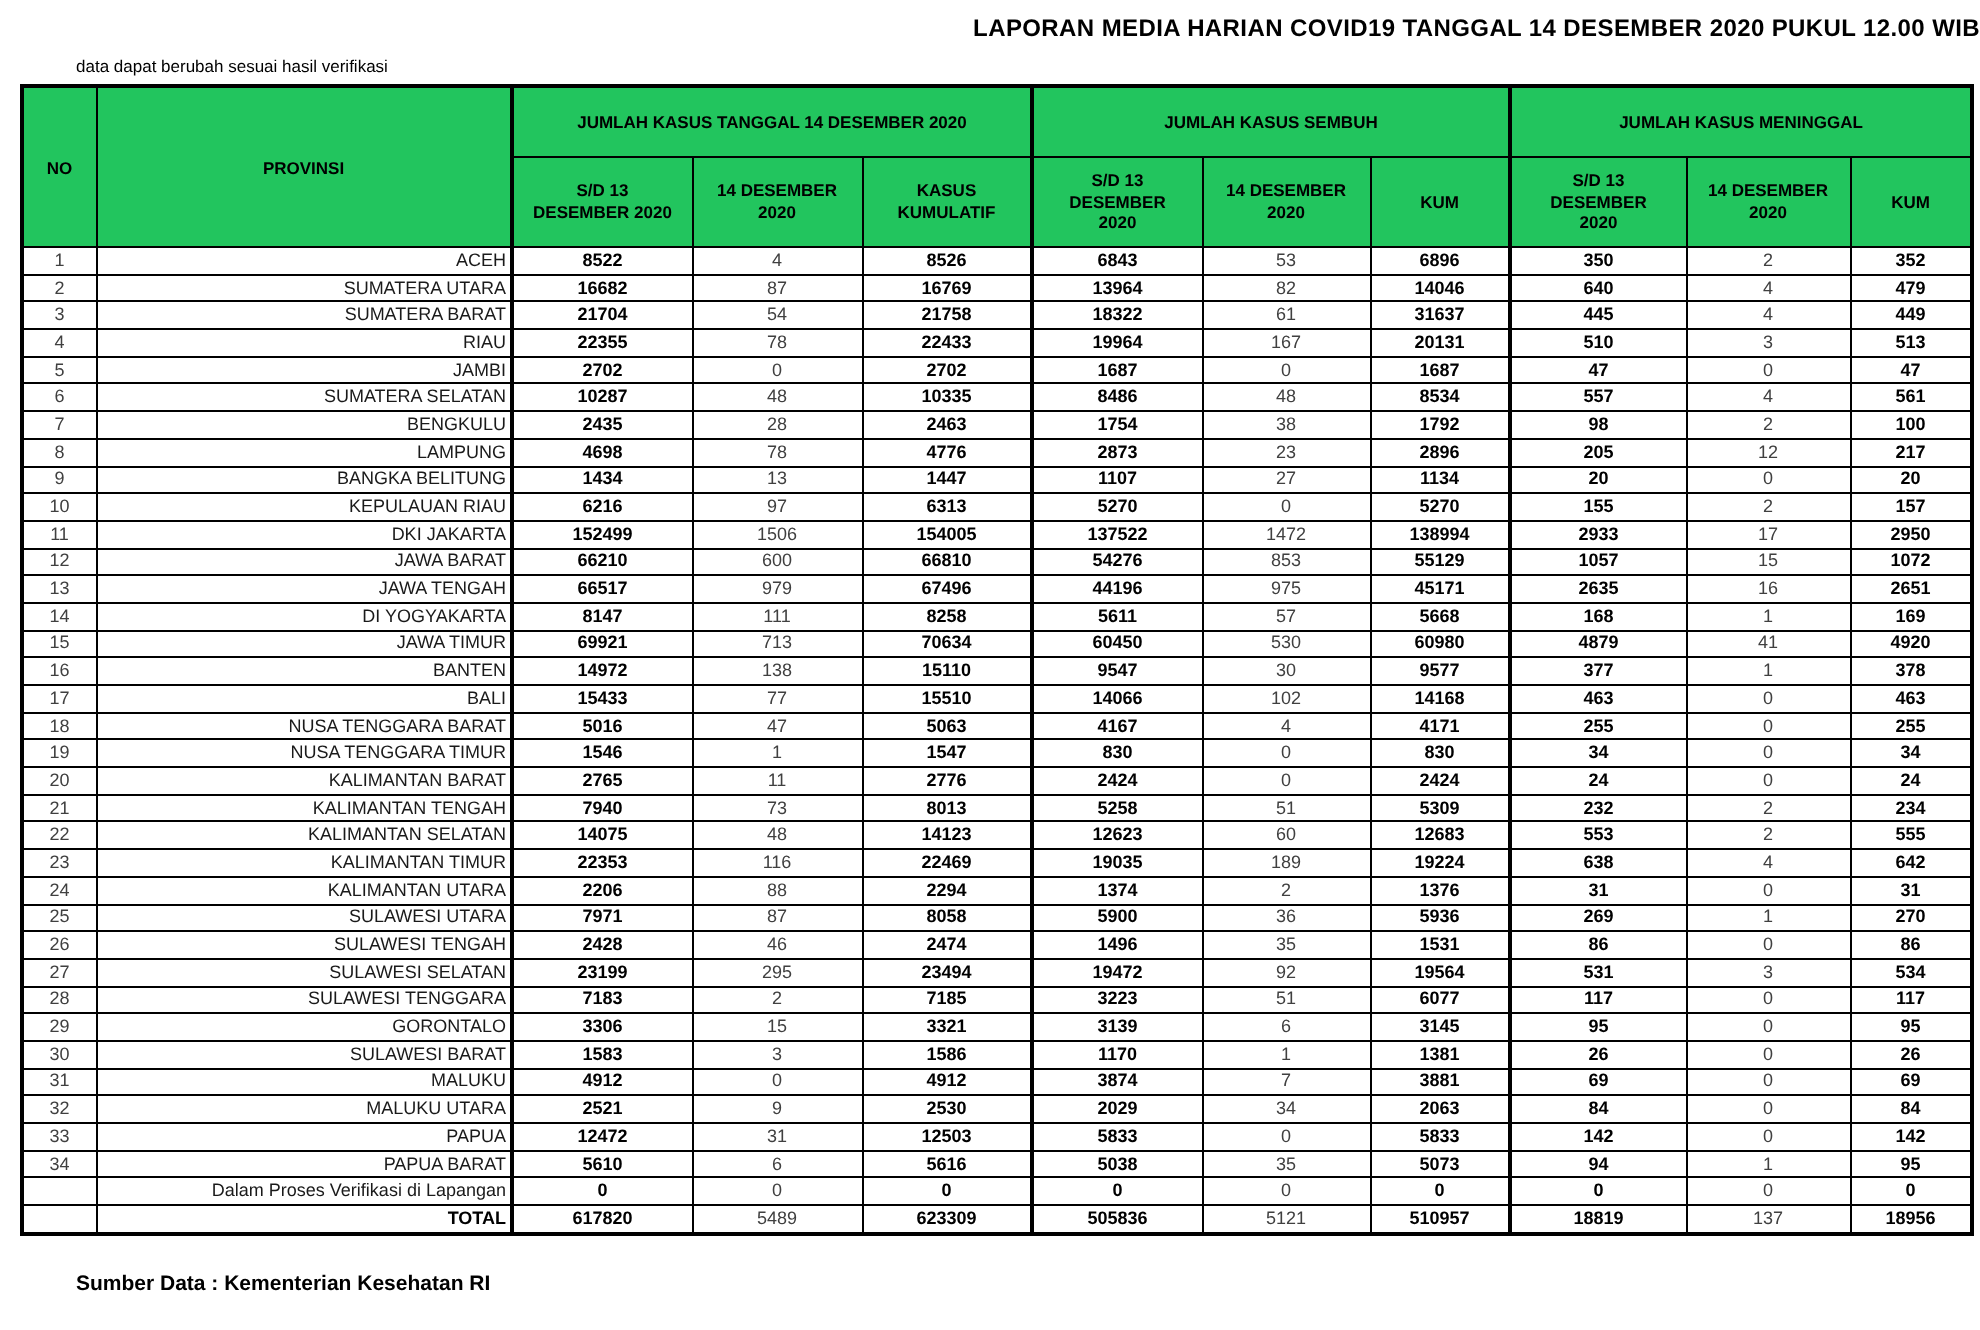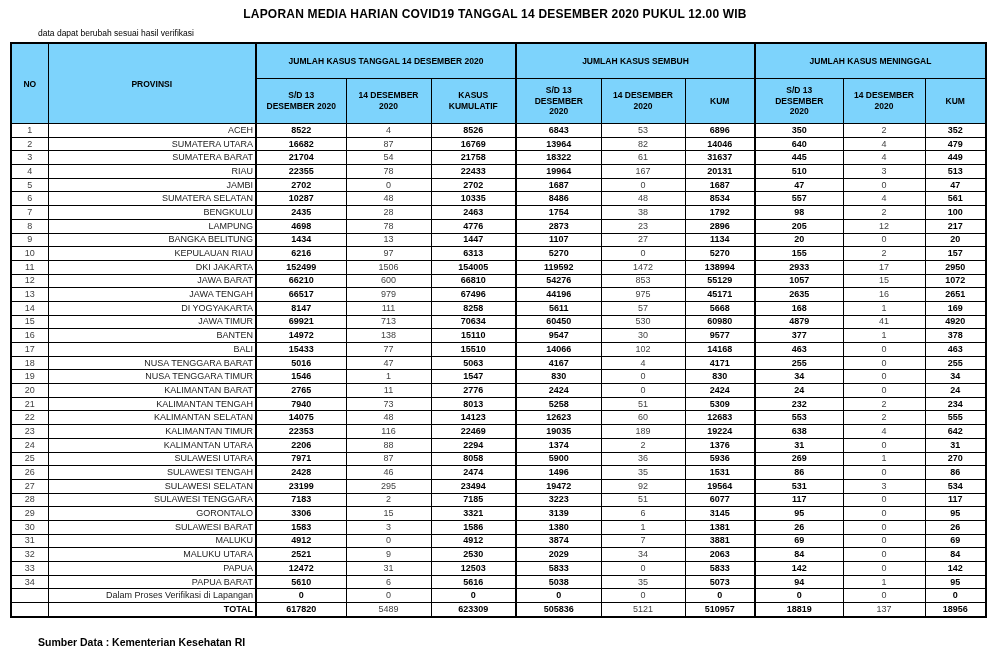--- a/index.html
+++ b/index.html
@@ -4,21 +4,21 @@
 <style>
   html,body { margin:0; padding:0; }
   body {
     width:990px; height:665px;
     background:#ffffff;
     font-family:"Liberation Sans", sans-serif;
     color:#000;
     overflow:hidden;
   }
   .title {
-    text-align:center;
+    text-align:right;
     font-weight:bold;
     font-size:12px;
     letter-spacing:0.2px;
     padding-top:7px;
   }
   .subtitle {
     font-size:8.5px;
     font-weight:normal;
     margin:7px 0 0 38px;
   }
@@ -28,21 +28,21 @@
     width:975px;
     margin:4px 0 0 10px;
     border:2px solid #000;
   }
   .report th, .report td {
     border:1px solid #000;
     padding:0 2px;
     overflow:hidden;
   }
   .report thead th {
-    background:#7dd3fc;
+    background:#22c55e;
     font-weight:bold;
     font-size:8.5px;
     text-align:center;
     vertical-align:middle;
   }
   .report thead tr.group-row th { height:34px; }
   .report thead tr.sub-row th { height:44px; white-space:pre-line; line-height:1.25; }
   .gs { border-left:2px solid #000 !important; }
   .report tbody td {
     height:12.7px;
@@ -242,21 +242,21 @@
         <td class="val-bold gs">155</td>
         <td class="val-reg">2</td>
         <td class="val-bold">157</td>
       </tr>
       <tr>
         <td class="no-cell">11</td>
         <td class="prov-cell">DKI JAKARTA</td>
         <td class="val-bold gs">152499</td>
         <td class="val-reg">1506</td>
         <td class="val-bold">154005</td>
-        <td class="val-bold gs">119592</td>
+        <td class="val-bold gs">137522</td>
         <td class="val-reg">1472</td>
         <td class="val-bold">138994</td>
         <td class="val-bold gs">2933</td>
         <td class="val-reg">17</td>
         <td class="val-bold">2950</td>
       </tr>
       <tr>
         <td class="no-cell">12</td>
         <td class="prov-cell">JAWA BARAT</td>
         <td class="val-bold gs">66210</td>
@@ -489,21 +489,21 @@
         <td class="val-bold gs">95</td>
         <td class="val-reg">0</td>
         <td class="val-bold">95</td>
       </tr>
       <tr>
         <td class="no-cell">30</td>
         <td class="prov-cell">SULAWESI BARAT</td>
         <td class="val-bold gs">1583</td>
         <td class="val-reg">3</td>
         <td class="val-bold">1586</td>
-        <td class="val-bold gs">1380</td>
+        <td class="val-bold gs">1170</td>
         <td class="val-reg">1</td>
         <td class="val-bold">1381</td>
         <td class="val-bold gs">26</td>
         <td class="val-reg">0</td>
         <td class="val-bold">26</td>
       </tr>
       <tr>
         <td class="no-cell">31</td>
         <td class="prov-cell">MALUKU</td>
         <td class="val-bold gs">4912</td>

